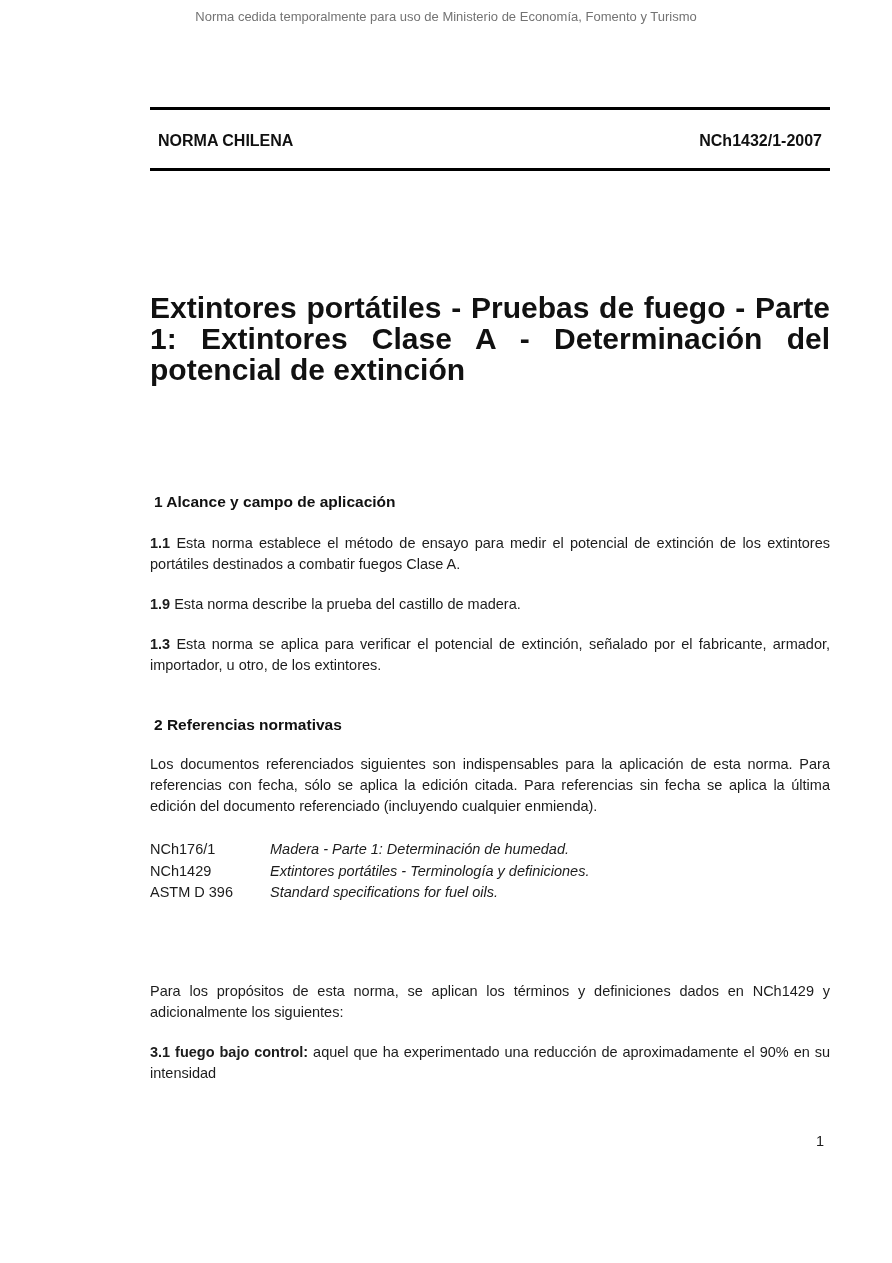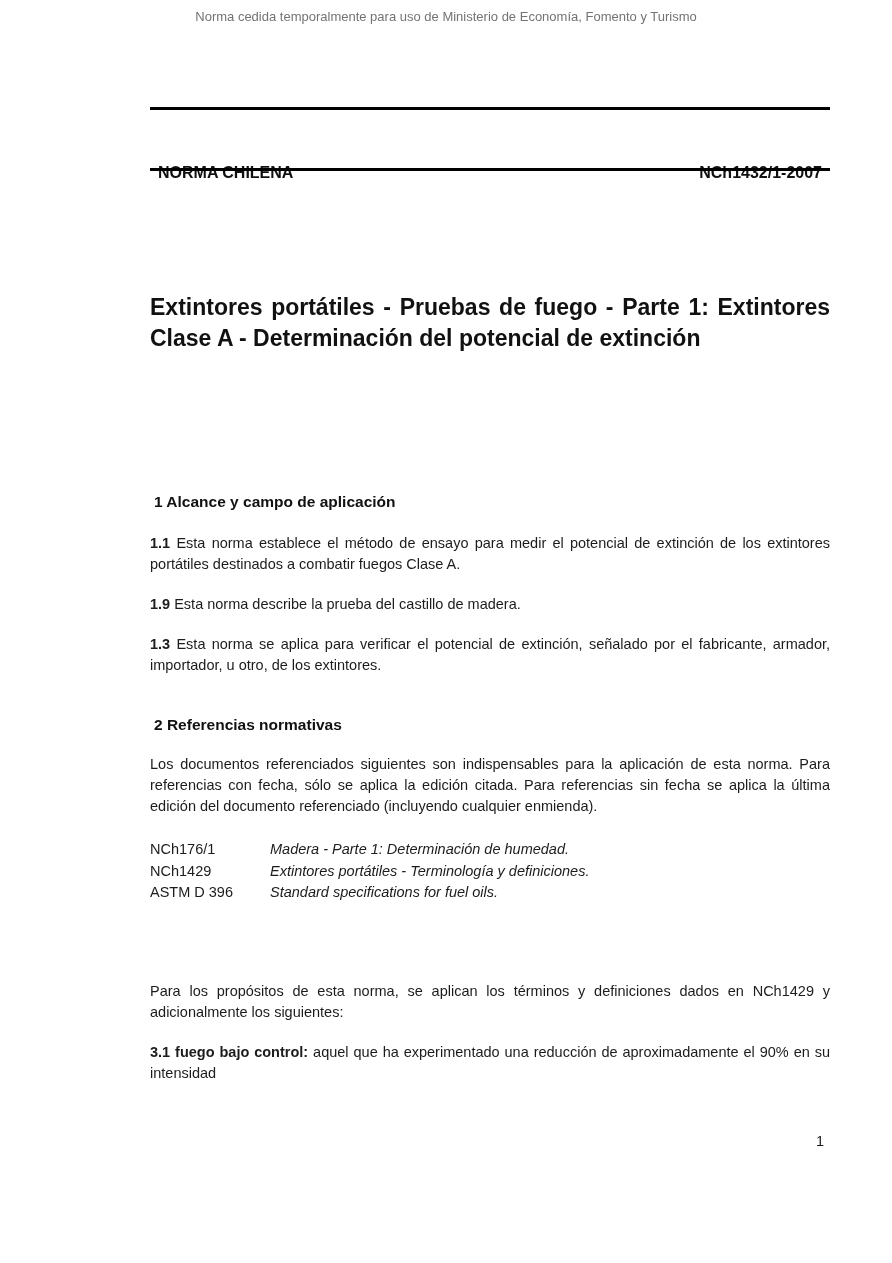--- a/index.html
+++ b/index.html
@@ -43,26 +43,25 @@
   .rule-bottom { top: 168px; }
   .header-row {
     top: 130px;
     display: flex;
     justify-content: space-between;
     padding: 0 8px;
     font-size: 16px;
     line-height: 22px;
     font-weight: 700;
     color: #111111;
-    margin-top: 32px;
   }
   .doc-title {
     top: 292px;
     margin: 0;
-    font-size: 23px;
+    font-size: 30px;
     line-height: 31px;
     font-weight: 700;
     text-align: justify;
     color: #111111;
   }
   .sect-h {
     margin: 4px;
     font-size: 15.5px;
     line-height: 20px;
     font-weight: 700;

